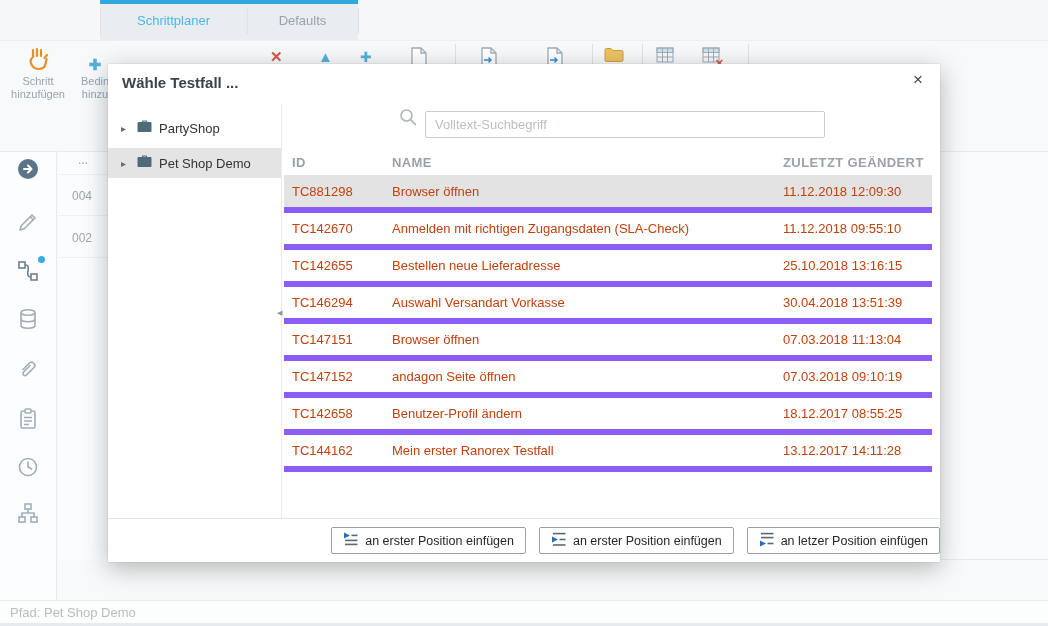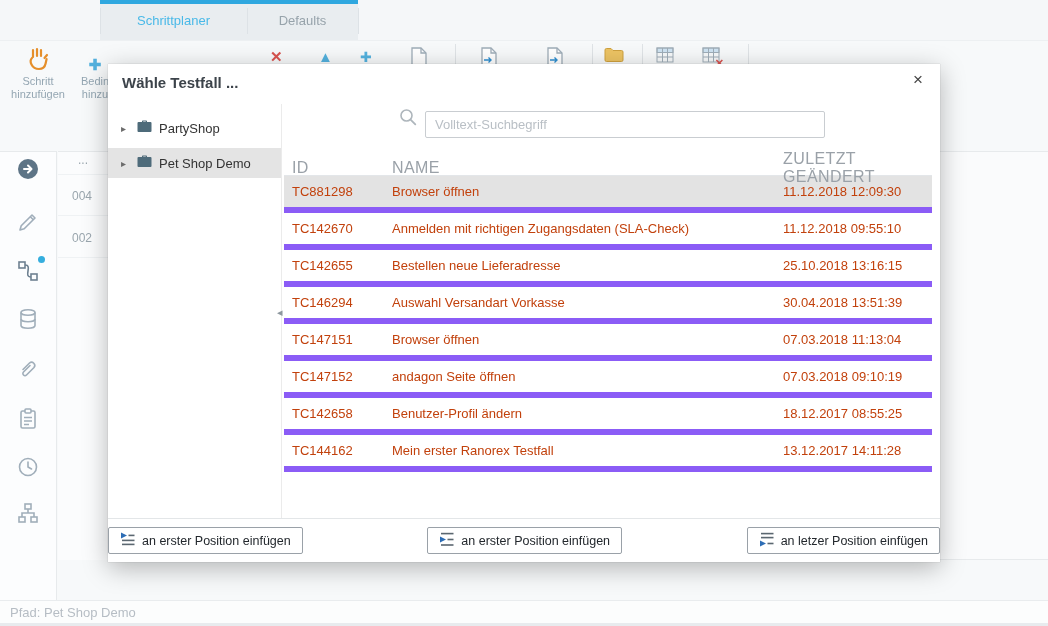--- a/index.html
+++ b/index.html
@@ -68,30 +68,30 @@
   .tree-item + .tree-item{margin-top:5px;}
   .tree-item.sel{background:#e4e4e4;}
   .tree-exp{color:#6b6b6b;font-size:10px;width:9px;flex:none;}
   .dlg-search-icon{position:absolute;left:290px;top:43px;}
   .dlg-search{position:absolute;left:317px;top:40px;width:400px;height:27px;box-sizing:border-box;
               border:1px solid #c9cdd1;border-radius:2px;font-size:13px;padding:0 9px;color:#333;
               background:#fff;font-family:inherit;outline:none;margin-top:7px;}
   .dlg-search::placeholder{color:#b9bfc5;}
   .tbl{position:absolute;left:176px;top:86px;width:648px;height:347px;overflow:hidden;}
   .thead{display:grid;grid-template-columns:100px 391px 1fr;height:26px;align-items:center;
-         border-bottom:1px solid #e3e6e9;color:#9aa1a8;font-size:16px;letter-spacing:.4px;
-         padding-left:8px;box-sizing:border-box;}
+         border-bottom:1px solid #e3e6e9;color:#9aa1a8;font-size:13px;letter-spacing:.4px;
+         padding-left:8px;box-sizing:border-box;font-weight:bold;}
   .thead > div{cursor:pointer;}
   .trow{display:grid;grid-template-columns:100px 391px 1fr;height:37px;align-items:center;
         border-bottom:6px solid #8b5cf6;color:#c2410c;font-size:13px;padding-left:8px;
         box-sizing:border-box;cursor:pointer;}
   .trow.sel{background:#e3e3e3;}
   .collapse-handle{position:absolute;left:169px;top:242px;color:#8d979e;font-size:11px;cursor:pointer;}
   .dlg-footer{position:absolute;left:0;bottom:0;width:100%;height:44px;border-top:1px solid #e3e6e8;
-              background:#fff;display:flex;align-items:center;justify-content:space-between;gap:13px;box-sizing:border-box;}
+              background:#fff;display:flex;align-items:center;justify-content:flex-end;gap:13px;box-sizing:border-box;}
   .fbtn{display:flex;align-items:center;gap:7px;height:27px;padding:0 11px;border:1px solid #9aa1a8;
         border-radius:2px;background:#fff;font-size:12.5px;color:#23282d;font-family:inherit;cursor:pointer;}
 </style>
 </head>
 <body>
 
 <div class="stage">
 
   <div class="tabbar">
     <div class="tabzone"></div>

